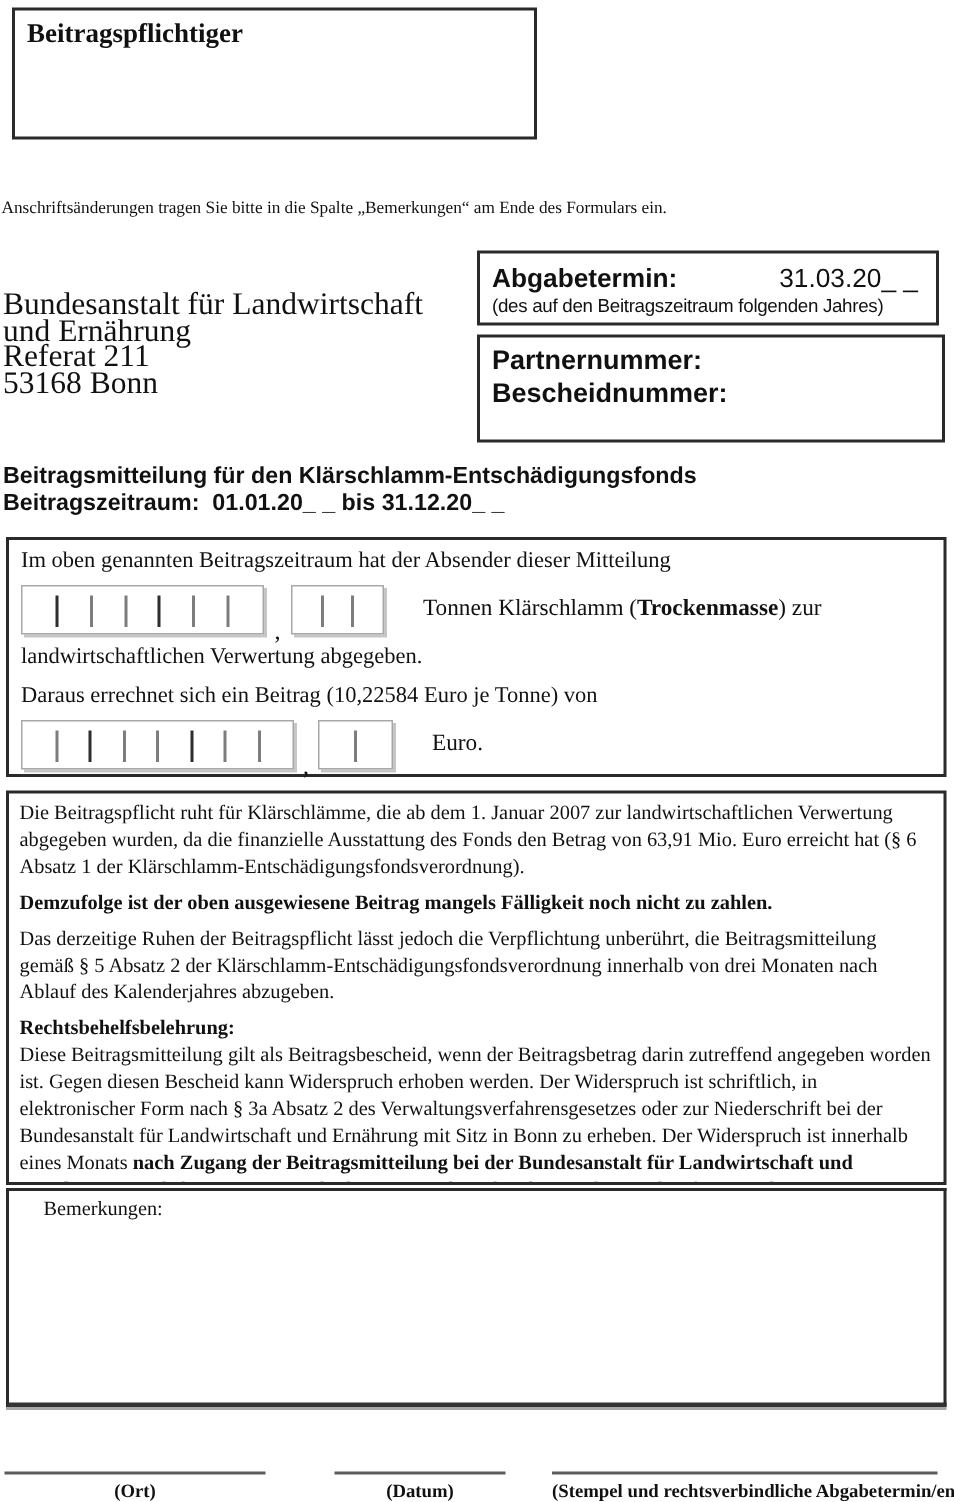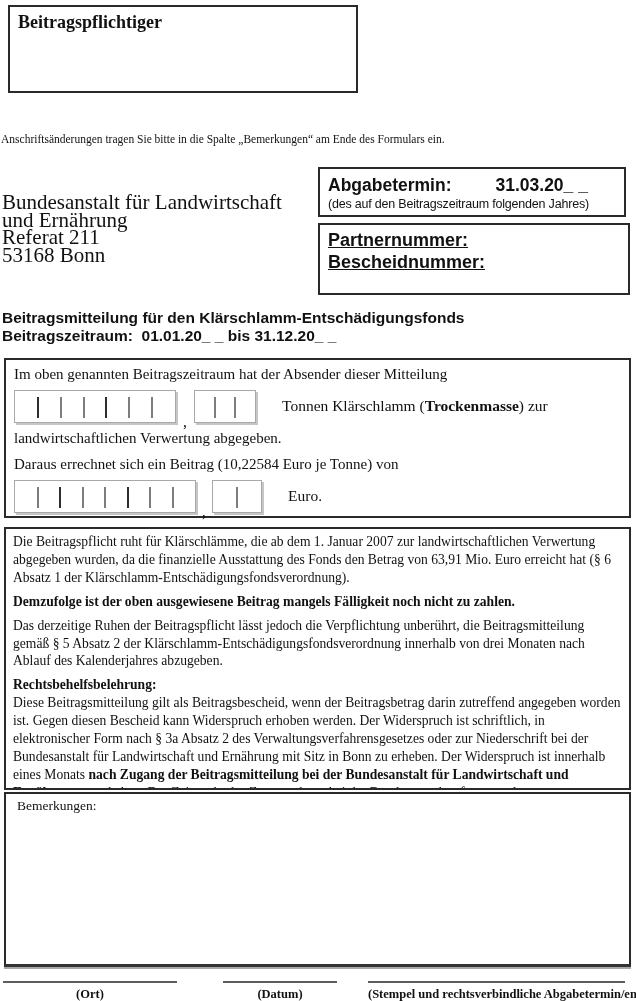--- a/index.html
+++ b/index.html
@@ -14,26 +14,26 @@
 
   .address-note{position:absolute;left:1px;top:133px;font-size:11.5px;white-space:pre;}
 
   .agency-address{position:absolute;left:2px;top:194px;font-size:21px;line-height:17.5px;}
 
   
   .box-deadline{position:absolute;left:318px;top:167px;width:308px;height:50px;
     border:2px solid #2a2a2a;box-sizing:border-box;padding:6px 8px 0 8px;}
   .box-deadline .row1{display:flex;align-items:baseline;}
   .box-deadline .lbl{font-weight:bold;font-size:17.5px;}
-  .box-deadline .val{font-weight:bold;font-size:17.5px;margin-left:44px;white-space:pre;}
+  .box-deadline .val{font-weight:normal;font-size:17.5px;margin-left:68px;white-space:pre;}
   .box-deadline .note{font-size:12.5px;margin-top:1px;letter-spacing:-0.2px;}
 
   .box-partner{position:absolute;left:318px;top:223px;width:312px;height:72px;
     border:2px solid #2a2a2a;box-sizing:border-box;padding:5px 8px 0 8px;}
-  .box-partner .lbl{font-weight:bold;font-size:18px;line-height:21.5px;text-decoration:underline;}
+  .box-partner .lbl{font-weight:bold;font-size:18px;line-height:21.5px;}
   .box-partner .note{font-size:10.5px;margin-top:5px;}
 
   
   .form-title{position:absolute;left:2px;top:309px;font-weight:bold;font-size:15.5px;line-height:18px;}
   .form-title .l2{white-space:pre;}
 
   
   .box-statement{position:absolute;left:4px;top:358px;width:627px;height:160px;
     border:2px solid #2a2a2a;box-sizing:border-box;padding:6px 8px 0 8px;font-size:15px;}
   .stmt-line{margin:0;}
@@ -48,23 +48,23 @@
 
   
   .box-legal{position:absolute;left:4px;top:527px;width:627px;height:263px;
     border:2px solid #2a2a2a;box-sizing:border-box;padding:4px 7px 0 7px;
     font-size:13.6px;line-height:17.9px;overflow:hidden;}
   .box-legal p{margin:0;}
   .box-legal p.gap{margin-top:6px;}
   .bold{font-weight:bold;}
 
   
-  .box-remarks{position:absolute;left:4px;top:792px;width:627px;height:175px;
+  .box-remarks{position:absolute;left:4px;top:792px;width:627px;height:146px;
     border:2px solid #2a2a2a;border-bottom:3px solid #333;box-shadow:0 2px 0 #a8a8a8;
-    box-sizing:border-box;padding:4px 11px;font-size:13.5px;}
+    box-sizing:border-box;padding:4px 23px;font-size:13.5px;}
 
   
   .sig{position:absolute;top:981px;text-align:center;font-size:12.5px;}
   .sig .line{border-top:2px solid #5c5c5c;height:0;}
   .sig .cap{margin-top:4px;white-space:nowrap;font-weight:bold;}
   .sig-ort{left:3px;width:174px;}
   .sig-datum{left:223px;width:114px;}
   .sig-stempel{left:368px;width:257px;}
 </style>
 </head>

